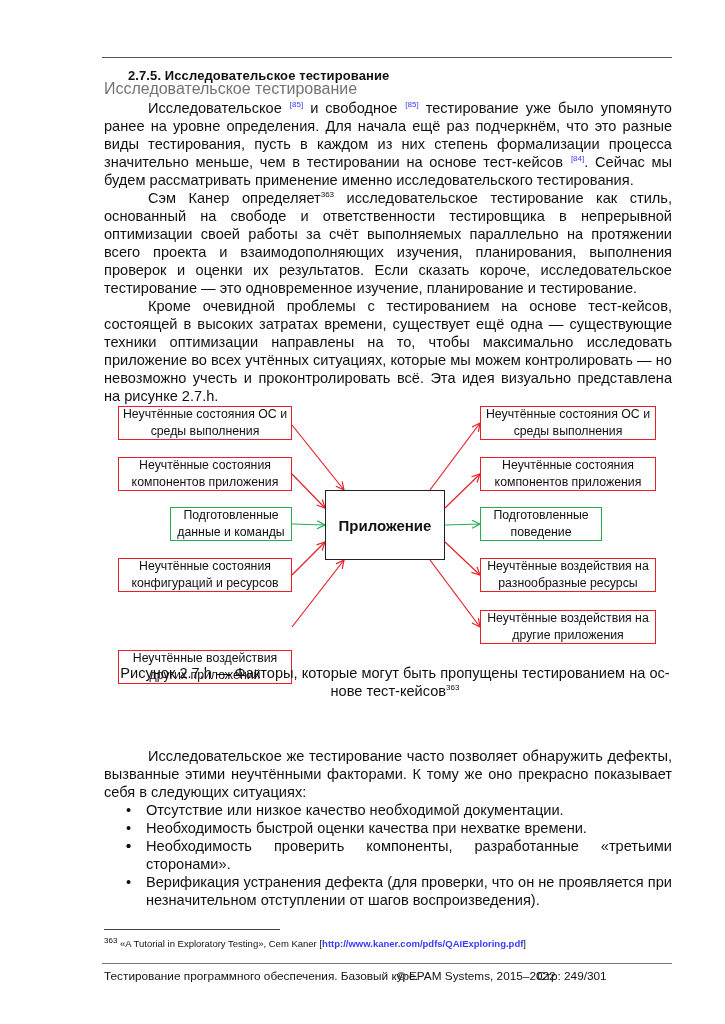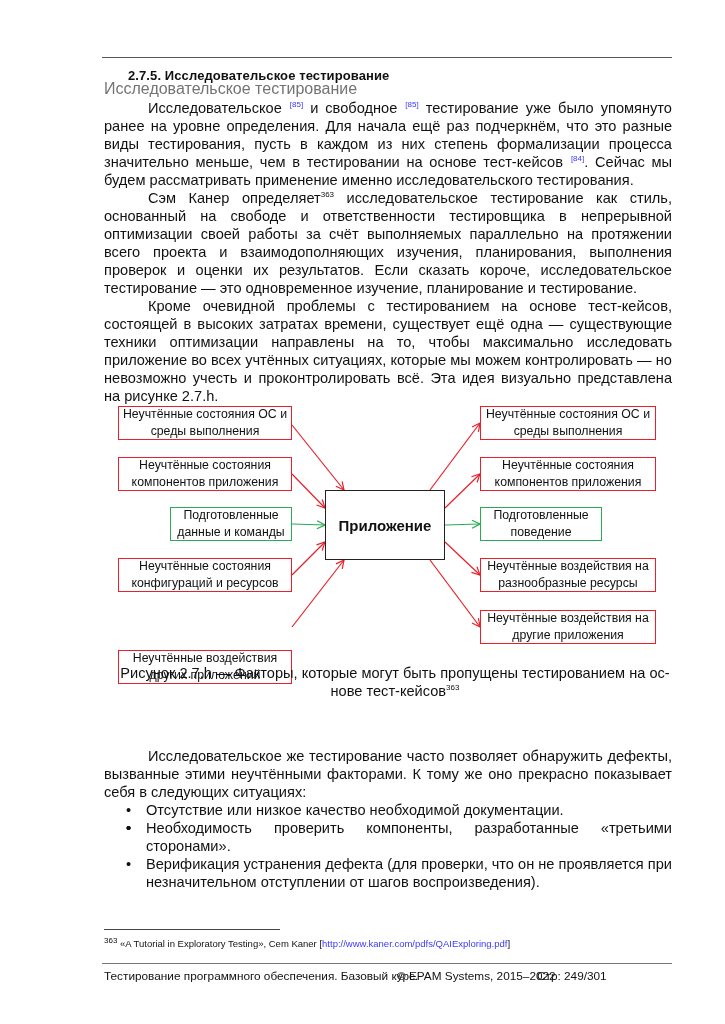--- a/index.html
+++ b/index.html
@@ -20,21 +20,21 @@
          font-size: 12.3px; line-height: 17px; color: #111; pointer-events: auto; }
   .box.green { border-color: #2aaa55; }
   .box.center { border: 1.5px solid #222; font-size: 15px; font-weight: bold; }
   .caption { position: absolute; left: 112px; top: 664px; width: 566px; text-align: center; font-size: 14.6px; line-height: 18px; }
   ul.bullets { position: absolute; left: 104px; top: 801px; width: 568px; margin: 0; padding: 0; list-style: none; font-size: 14.6px; line-height: 18px; }
   ul.bullets li { position: relative; padding-left: 42px; text-align: justify; }
   ul.bullets li .bullet { position: absolute; left: 22px; top: 0; }
   .footnote-rule { position: absolute; left: 104px; top: 929px; width: 176px; height: 1px; background: #444; }
   .footnote { position: absolute; left: 104px; top: 936px; font-size: 9.5px; color: #111; }
   .footnote .num { font-size: 8px; vertical-align: super; }
-  .footnote .link { color: #3a3aff; }
+  .footnote .link { color: #3a3aff; font-weight: bold; }
   .footer-rule { position: absolute; left: 102px; top: 963px; width: 570px; height: 1px; background: #777; }
   .footer { position: absolute; top: 969px; font-size: 11.8px; color: #111; }
   #footer-left { left: 104px; }
   #footer-mid { left: 397px; }
   #footer-right { left: 537px; }
 </style>
 </head>
 <body>
 
 <div class="running-header">Исследовательское тестирование</div>
@@ -141,21 +141,21 @@
   <div>Рисунок 2.7.h — Факторы, которые могут быть пропущены тестированием на ос-</div>
   <div><span>нове тест-кейсов</span><span class="sup">363</span></div>
 </div>
 
 <div class="body-text" id="para-block-2">
   <p>Исследовательское же тестирование часто позволяет обнаружить дефекты, вызванные этими неучтёнными факторами. К тому же оно прекрасно показывает себя в следующих ситуациях:</p>
 </div>
 
 <ul class="bullets" id="bullets">
     <li><span class="bullet">•</span><span>Отсутствие или низкое качество необходимой документации.</span></li>
-    <li><span class="bullet">•</span></li>
+    <li><span class="bullet">•</span><span>Необходимость быстрой оценки качества при нехватке времени.</span></li>
     <li><span class="bullet">•</span></li>
     <li><span class="bullet">•</span><span>Необходимость проверить компоненты, разработанные «третьими сторонами».</span></li>
     <li><span class="bullet">•</span><span>Верификация устранения дефекта (для проверки, что он не проявляется при незначительном отступлении от шагов воспроизведения).</span></li>
   </ul>
 
 <div class="footnote-rule"></div>
 <div class="footnote">
   <span class="num">363</span><span> «A Tutorial in Exploratory Testing», Cem Kaner [</span><span class="link">http://www.kaner.com/pdfs/QAIExploring.pdf</span><span>]</span>
 </div>
 

